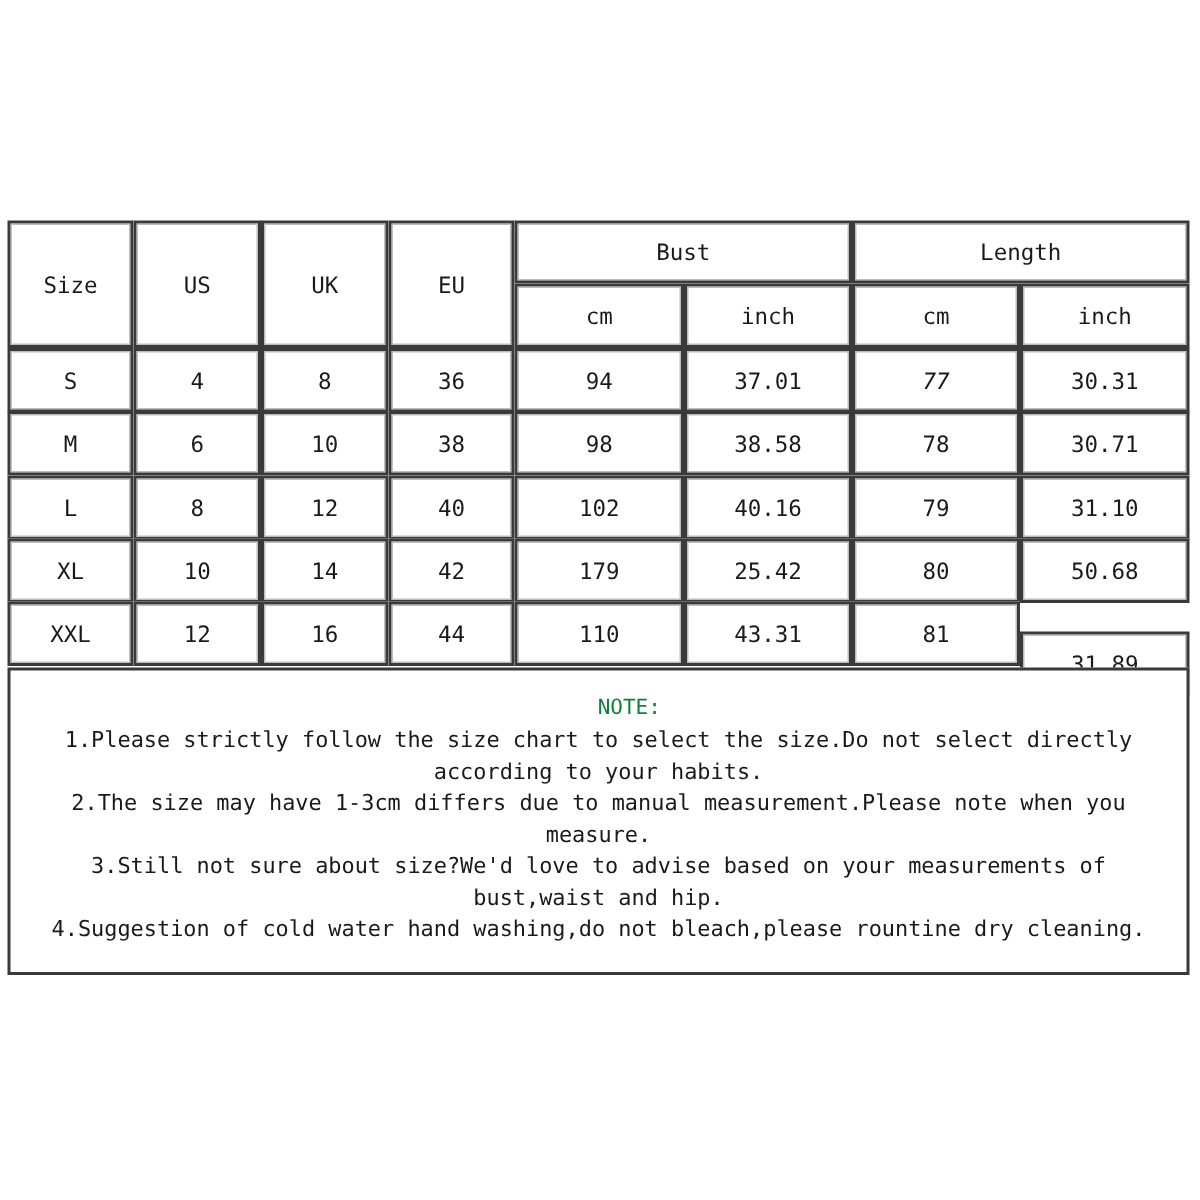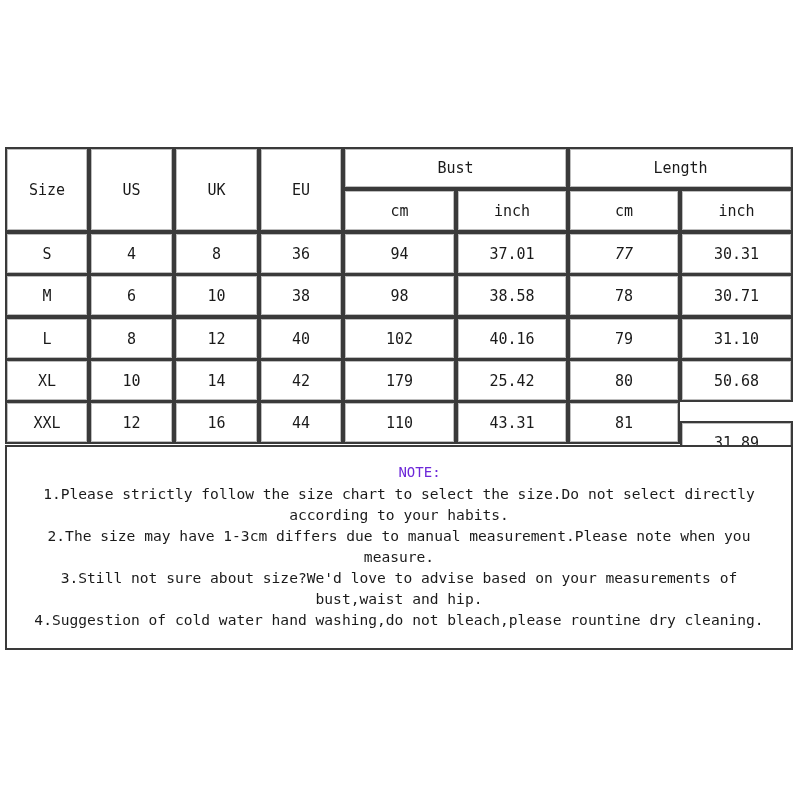--- a/index.html
+++ b/index.html
@@ -213,18 +213,18 @@
       <div class="cell" style="left: 568px; top: 401px; width: 112px; height: 43px;">
         <span>81</span>
       </div>
       <div class="cell" style="left: 680px; top: 401px; width: 113px; height: 43px; margin-top: 20px;">
         <span>31.89</span>
       </div>
     </div>
   </div>
 
 <div class="note">
-  <div class="note-title" style="color: #6d28d9; margin-left: 41px;">NOTE:</div>
+  <div class="note-title" style="color: #15803d; margin-left: 41px;">NOTE:</div>
   <div class="note-line">1.Please strictly follow the size chart to select the size.Do not select directly according to your habits.</div>
   <div class="note-line">2.The size may have 1-3cm differs due to manual measurement.Please note when you measure.</div>
   <div class="note-line">3.Still not sure about size?We'd love to advise based on your measurements of bust,waist and hip.</div>
   <div class="note-line">4.Suggestion of cold water hand washing,do not bleach,please rountine dry cleaning.</div>
 </div>
 
 </body></html>

